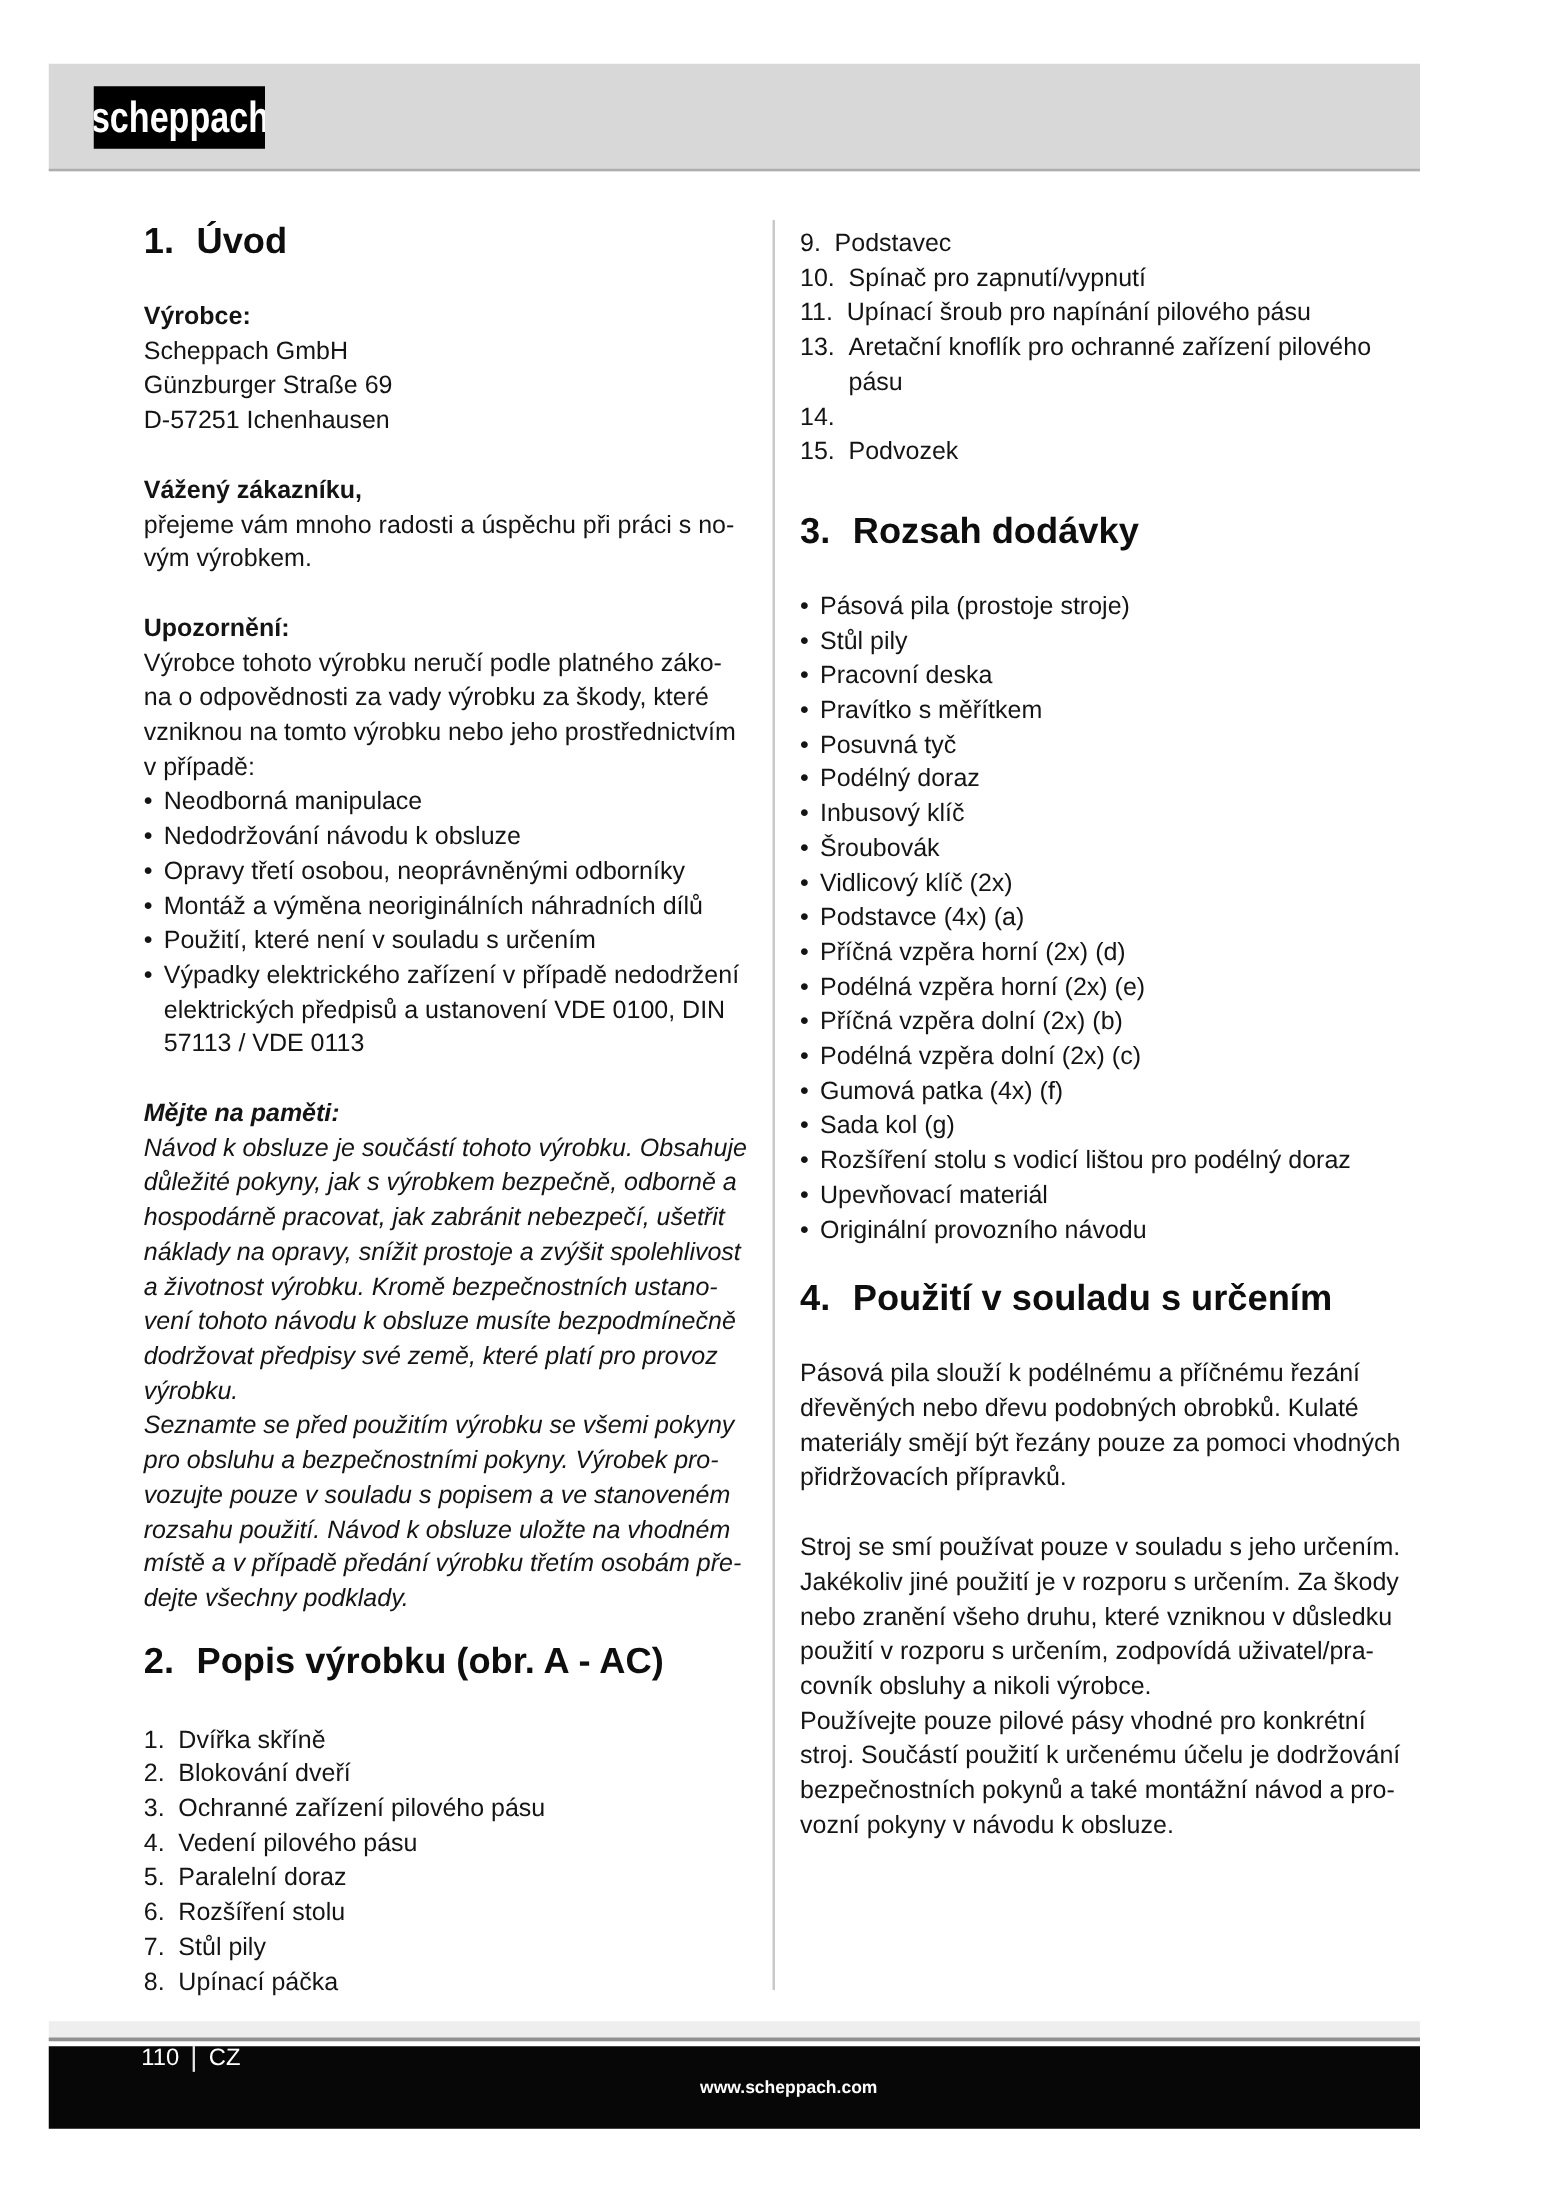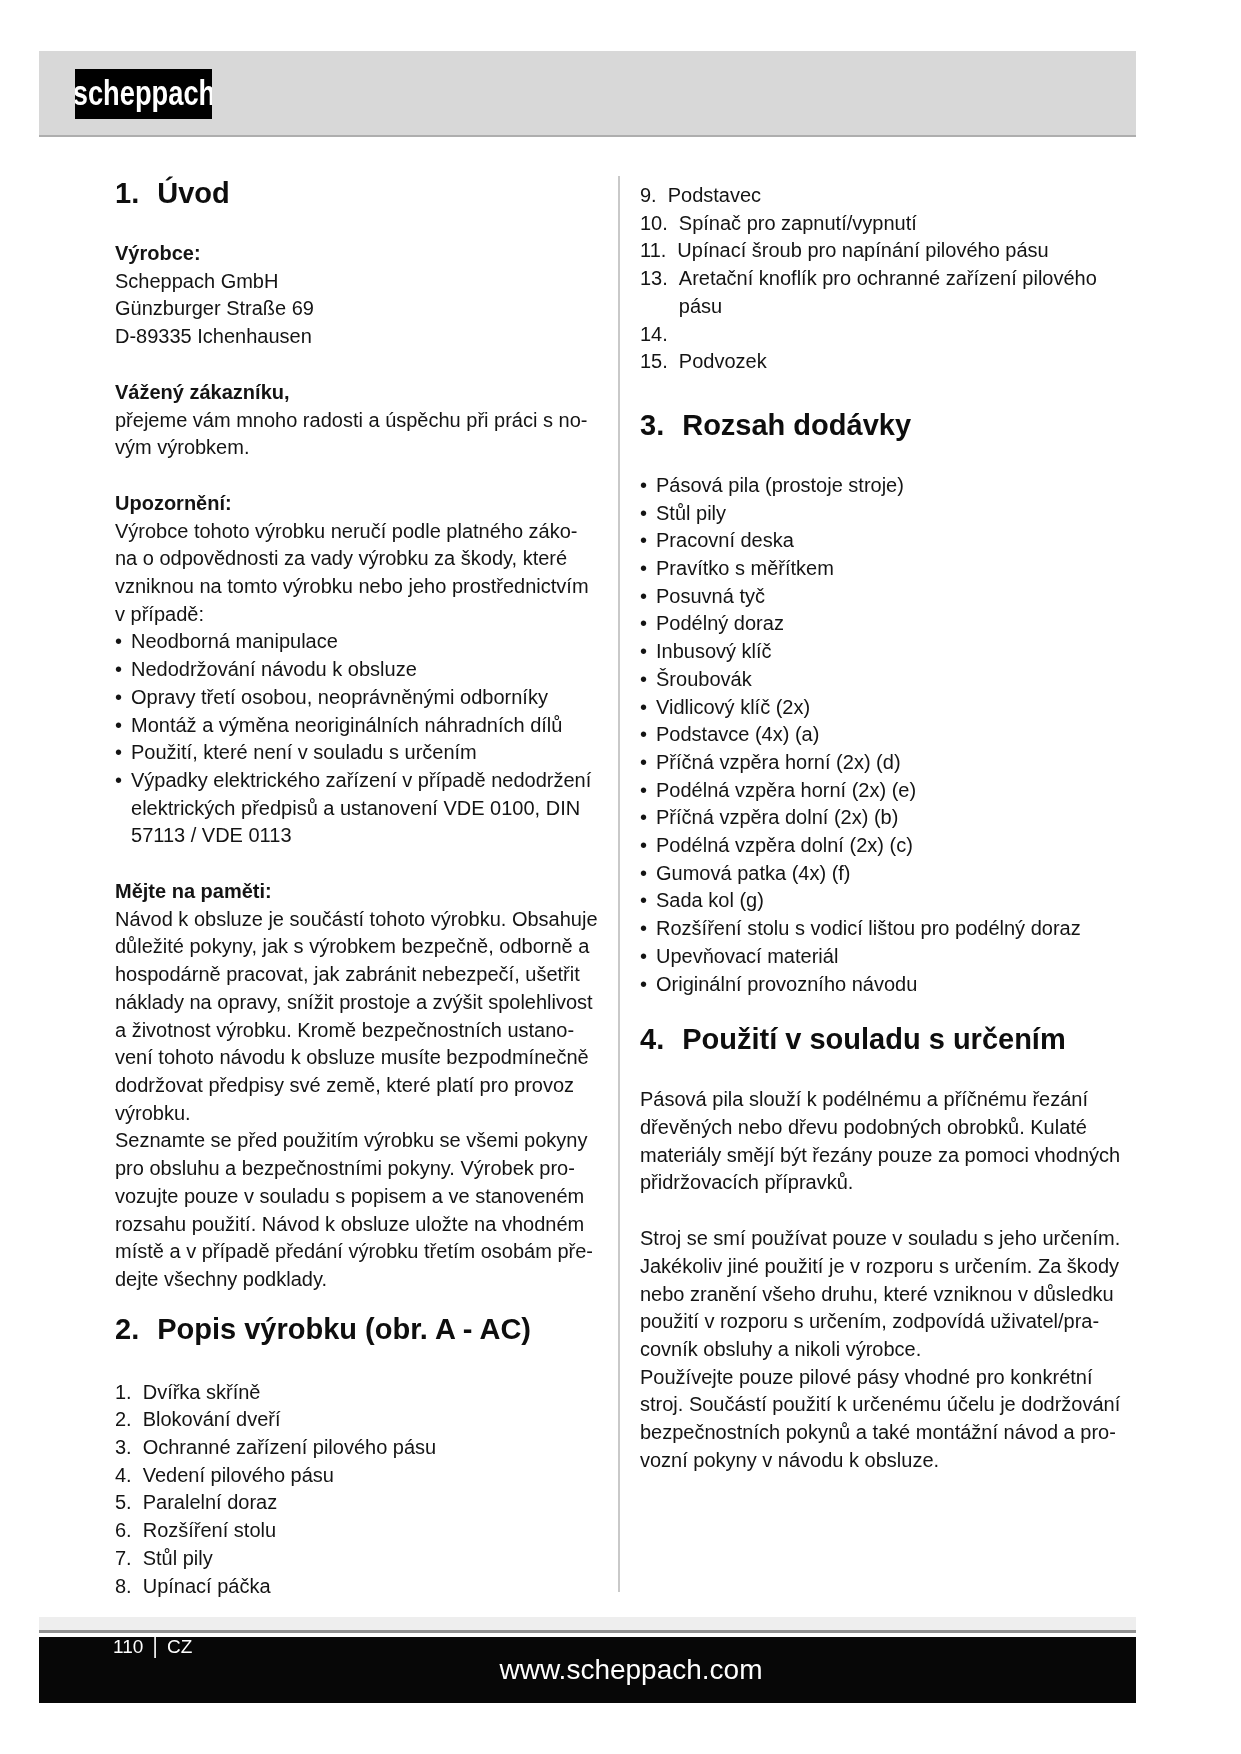--- a/index.html
+++ b/index.html
@@ -24,33 +24,33 @@
   .h{font-size:29px;line-height:34px;font-weight:bold;margin:0;display:flex;color:#0e0e0e;}
   .h .h-num{margin-right:18px;white-space:pre;}
   #h1-uvod{margin-bottom:30px;}
   #h2-popis{margin-top:18px;margin-bottom:33px;}
   #h3-rozsah{margin-top:32px;margin-bottom:30px;}
   #h4-pouziti{margin-top:24px;margin-bottom:30px;}
   
   .label{font-weight:bold;margin:0;}
   .para,.txt{white-space:pre;margin:0;}
   .block{margin-bottom:28px;}
-  .block-tight{margin-bottom:0;}
+  .block-tight{margin-bottom:0;font-style:italic;}
   .li{display:flex;}
   .li .num{white-space:pre;margin-right:11px;}
   .li .mark{margin-right:9px;}
   
   .pre-footer{position:absolute;left:39px;top:1617px;width:1184px;height:13px;
     background:#eeeeee;border-bottom:3px solid #909090;}
   .footer-band{position:absolute;left:39px;top:1637px;width:1184px;height:66px;background:#070707;}
   .footer-page{position:absolute;left:74px;top:0;height:100%;display:flex;align-items:flex-start;
     color:#ffffff;font-size:19px;line-height:19px;}
   .footer-page .sep{margin:0 9px;font-size:22px;position:relative;top:-1px;color:#e8e8e8;}
   .footer-site{position:absolute;left:0;right:0;top:50%;transform:translateY(-50%);
-    text-align:center;color:#ffffff;font-weight:normal;font-size:28px;}
+    text-align:center;color:#ffffff;font-weight:bold;font-size:14px;}
 </style>
 </head>
 <body>
 
 <div id="page">
 
   <div class="header-band">
     <div class="logo-box">
       <span class="logo-text">scheppach</span>
     </div>
@@ -62,21 +62,21 @@
 
     <h1 class="h" id="h1-uvod">
       <span class="h-num">1.</span>
       <span class="h-title">Úvod</span>
     </h1>
 
     <div class="block">
       <div class="label">Výrobce:</div>
       <div class="para">Scheppach GmbH
 Günzburger Straße 69
-D-89335 Ichenhausen</div>
+D-57251 Ichenhausen</div>
     </div>
 
     <div class="block">
       <div class="label">Vážený zákazníku,</div>
       <div class="para">přejeme vám mnoho radosti a úspěchu při práci s no-
 vým výrobkem.</div>
     </div>
 
     <div class="block">
       <div class="label">Upozornění:</div>

